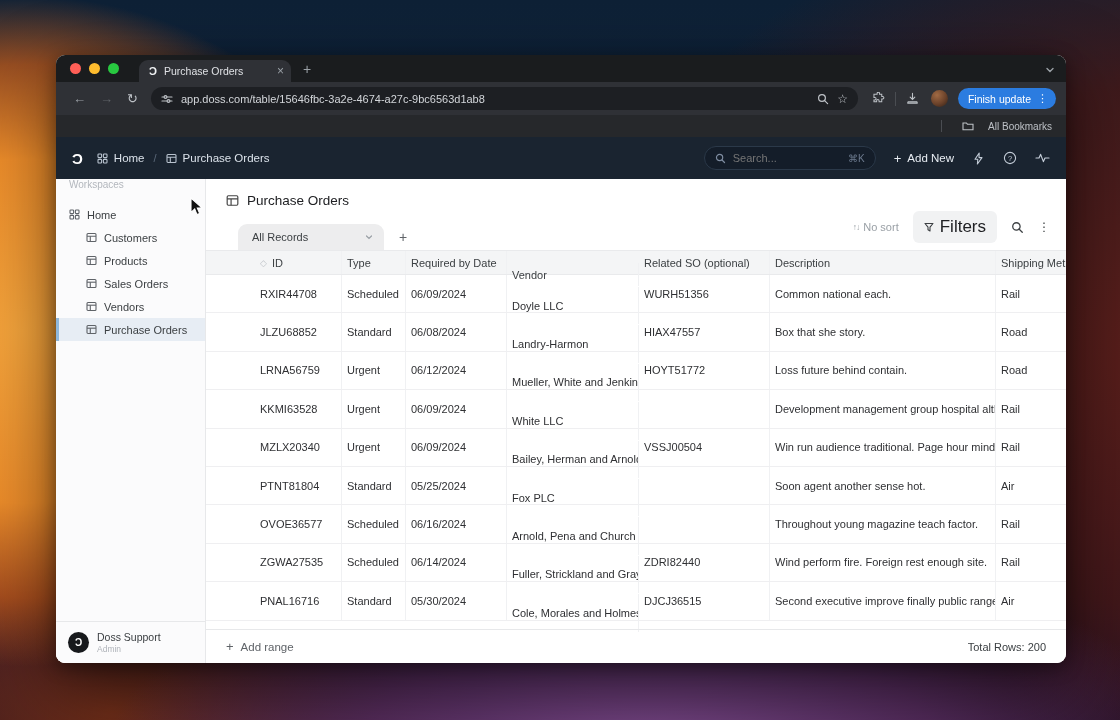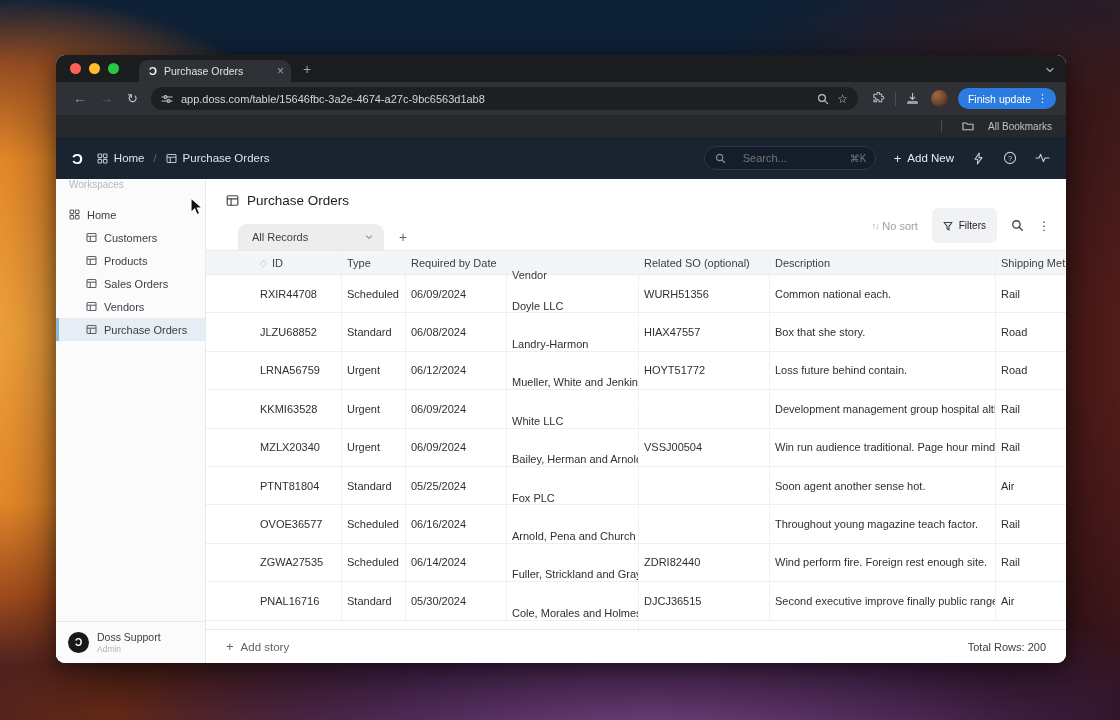--- a/index.html
+++ b/index.html
@@ -55,21 +55,21 @@
   .bm-sep { width:1px; height:12px; background:#4a4d52; margin-right:6px; }
   .bm-label { color:#bdc1c6; font-size:10px; }
 
   
   .appnav { height:42px; background:#1a2430; display:flex; align-items:center; padding:0 16px; flex:0 0 auto; }
   .logo { color:#fff; font-size:15px; font-weight:bold; margin-right:14px; }
   .crumb { display:flex; align-items:center; gap:6px; color:#dbe2ea; font-size:11.5px; }
   .crumb-sep { color:#5a6878; margin:0 9px; font-size:11px; }
   .nav-right { margin-left:auto; display:flex; align-items:center; gap:18px; }
   .searchpill { width:172px; height:24px; background:#141d29; border:1px solid #2b3949; border-radius:12px;
-                display:flex; align-items:center; gap:17px; padding:0 10px; }
+                display:flex; align-items:center; gap:7px; padding:0 10px; }
   .searchpill input { background:transparent; border:none; outline:none; color:#8b98a8; font-size:11px; width:90px;
                       font-family:"Liberation Sans", sans-serif; }
   .kbd { color:#6c7a8e; font-size:10px; margin-left:auto; }
   .addnew { display:flex; align-items:center; gap:6px; color:#e7ecf2; font-size:11.5px; }
   .addnew .plus { font-size:13px; }
   .nav-ic { color:#c3ccd7; }
 
   
   .appbody { flex:1; display:flex; background:#fff; min-height:0; }
 
@@ -91,22 +91,22 @@
   .title-ic { color:#444; }
 
   .tabsrow { height:34px; display:flex; align-items:flex-end; padding-left:32px; position:relative; }
   .viewtab { height:26px; width:146px; background:#ededee; border-radius:9px 9px 0 0; display:flex; align-items:center;
              padding:0 10px 0 14px; font-size:11px; color:#3c4043; }
   .viewtab .chev { margin-left:auto; color:#9aa0a6; }
   .addview { margin:0 0 6px 15px; color:#5f6368; font-size:14px; line-height:1; }
   .tablecontrols { position:absolute; right:16px; bottom:7px; display:flex; align-items:center; gap:14px; }
   .nosort { display:flex; align-items:center; gap:4px; color:#9aa0a6; font-size:11px; }
   .sort-ic { font-size:8.5px; letter-spacing:-1px; }
-  .filtersbtn { display:flex; align-items:center; gap:6px; background:#f1f2f3; border-radius:6px; padding:12px 11px;
-                font-size:10px; color:#202124; }
+  .filtersbtn { display:flex; align-items:center; gap:6px; background:#f1f2f3; border-radius:6px; padding:6px 11px;
+                font-size:17px; color:#202124; }
   .ctrl-ic { color:#3c4043; }
   .kebab { color:#3c4043; font-size:12px; }
 
   .tablewrap { flex:1; display:flex; flex-direction:column; min-height:0; overflow:hidden; }
   .thead { display:flex; height:25px; background:#f4f5f6; border-top:1px solid #e9eaec; border-bottom:1px solid #e9eaec;
            align-items:center; font-size:11px; color:#3c4043; flex:0 0 auto; }
   .trow { display:flex; height:38.4px; align-items:center; border-bottom:1px solid #efeff1; font-size:11px; color:#2f3033; flex:0 0 auto; }
   .c { height:100%; display:flex; align-items:center; padding-left:5px; white-space:nowrap; overflow:hidden;
        border-right:1px solid #f0f1f3; flex:0 0 auto; }
   .col-handle { width:52px; border-right-color:transparent; }
@@ -501,21 +501,21 @@
           <div class="c col-date">05/30/2024</div>
           <div class="c col-vendor">Cole, Morales and Holmes</div>
           <div class="c col-rel">DJCJ36515</div>
           <div class="c col-desc">Second executive improve finally public range.</div>
           <div class="c col-ship">Air</div>
         </div>
 
         <div class="tfooter">
           <span class="addrecord">
             <span class="plus">+</span>
-            <span>Add story</span>
+            <span>Add range</span>
           </span>
           <span class="totalrows">
             <span>Total Rows:</span>
             <span>200</span>
           </span>
         </div>
       </div>
     </div>
   </div>
 </div>

